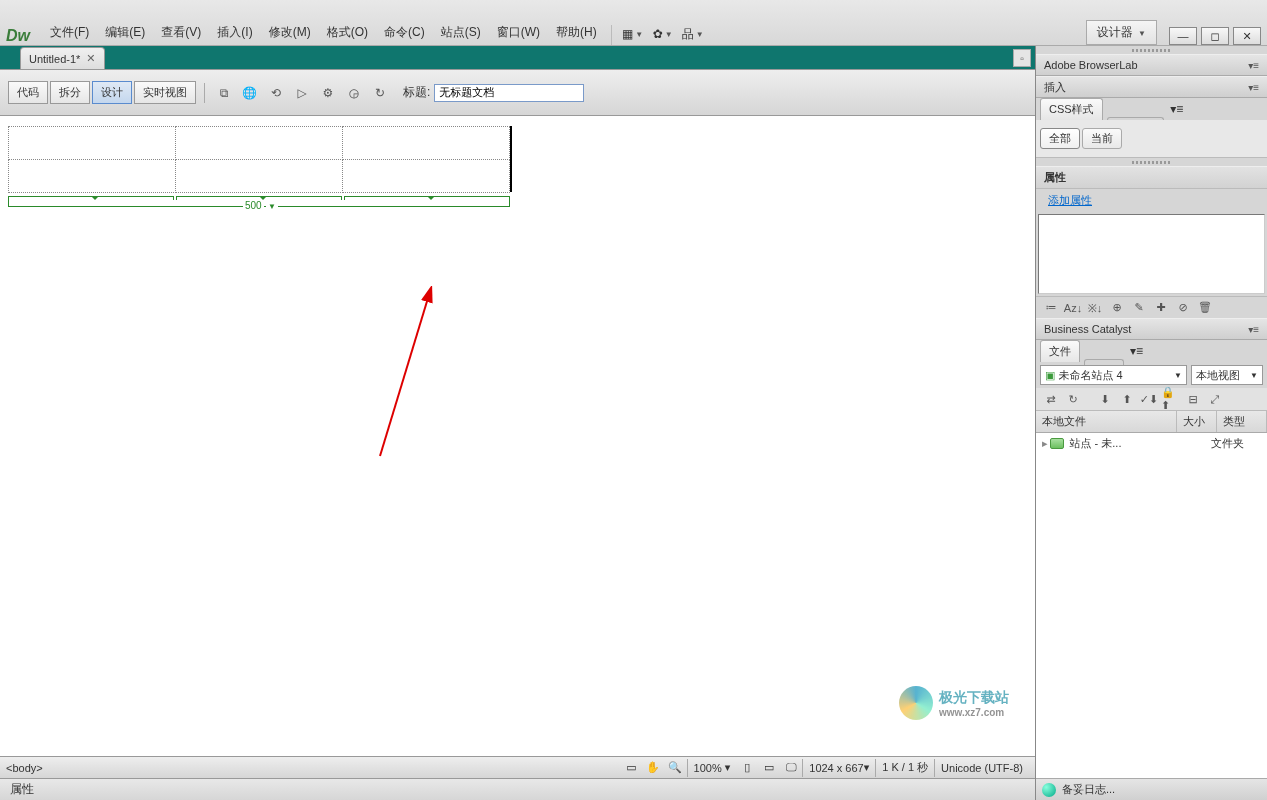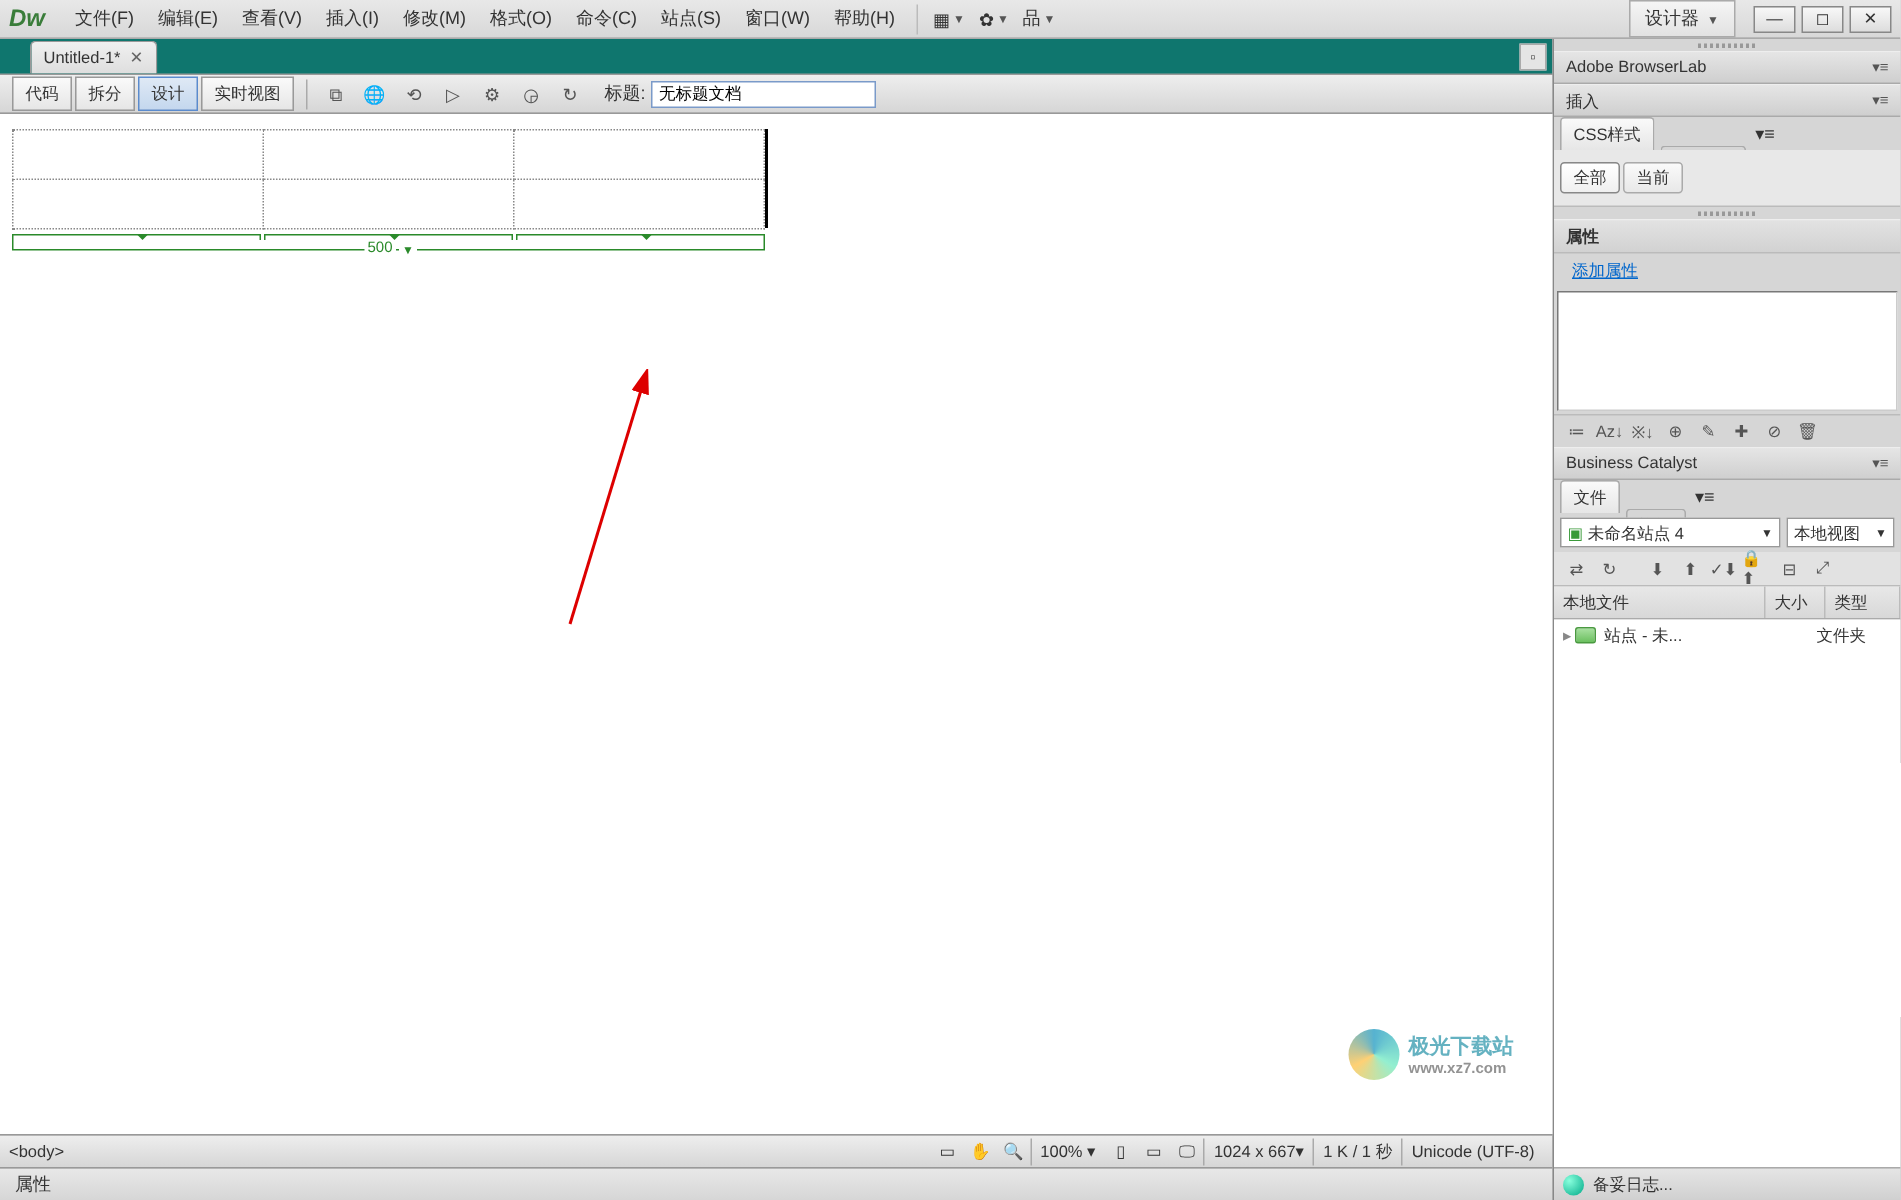--- a/index.html
+++ b/index.html
@@ -1,35 +1,35 @@
 <!DOCTYPE html>
 <html><head>
 <meta charset="utf-8">
 <style>
 * { box-sizing: border-box; margin: 0; padding: 0; font-family: "Microsoft YaHei", Arial, sans-serif; }
 body { width: 1267px; height: 800px; background: #b8b8b8; overflow: hidden; font-size: 12px; color: #333; }
 .app { display: flex; flex-direction: column; height: 100%; }
-.menubar { height: 26px; background: linear-gradient(#e8e8e8,#d8d8d8); display: flex; align-items: center; padding: 0 6px; border-bottom: 1px solid #aaa; }
+.menubar { height: 46px; background: linear-gradient(#e8e8e8,#d8d8d8); display: flex; align-items: flex-end; padding: 0 6px; border-bottom: 1px solid #aaa; }
 .dw-logo { font-weight: bold; color: #3a7d3a; font-size: 16px; margin-right: 12px; font-style: italic; }
 .menu-item { padding: 4px 8px; cursor: default; }
 .menu-sep { width: 1px; height: 20px; background: #bbb; margin: 0 6px; }
 .menubar .spacer { flex: 1; }
 .icon-btn { width: 26px; height: 22px; display:flex; align-items:center; justify-content:center; margin: 0 2px; border:1px solid transparent; }
 .dropdown-caret { font-size: 8px; margin-left:2px; color:#555;}
 .workspace-btn { padding: 3px 10px; border:1px solid #aaa; background: linear-gradient(#f5f5f5,#e2e2e2); margin-right:8px;}
 .win-controls { display:flex; }
 .win-btn { width: 28px; height: 18px; border:1px solid #888; background:linear-gradient(#f8f8f8,#ddd); display:flex; align-items:center; justify-content:center; margin-left:4px; font-size:11px;}
 .main { flex:1; display:flex; background:#b8b8b8; }
 .doc-area { flex:1; display:flex; flex-direction:column; background:#b8b8b8; }
 .tabbar { height: 24px; background:#0f766e; display:flex; align-items:flex-end; padding-left:20px; border-bottom:1px solid #999;justify-content:center;}
 .tab { height: 22px; background: linear-gradient(#f0f0f0,#dedede); border:1px solid #999; border-bottom:none; border-radius:4px 4px 0 0; padding:3px 8px; display:flex; align-items:center; font-size:11px;}
 .tab .close { margin-left:6px; color:#666; font-size:11px;}
 .tabbar .spacer{flex:1;}
 .tab-meta{width:18px;height:18px;margin:0 4px 2px 0;border:1px solid #aaa;background:#e5e5e5;display:flex;align-items:center;justify-content:center;font-size:10px;}
-.doc-toolbar { height: 26px; background: linear-gradient(#eeeeee,#d6d6d6); border-bottom:1px solid #999; display:flex; align-items:center; padding:0 8px;}
+.doc-toolbar { height: 46px; background: linear-gradient(#eeeeee,#d6d6d6); border-bottom:1px solid #999; display:flex; align-items:center; padding:0 8px;}
 .view-btn { padding:3px 8px; border:1px solid #999; background:linear-gradient(#fafafa,#e6e6e6); margin-right:2px; font-size:11px;}
 .view-btn.active { background: linear-gradient(#dfe9f5,#c4d7ee); border-color:#5a8bce;}
 .doc-toolbar .sep { width:1px; height:20px; background:#aaa; margin:0 6px;}
 .tool-icon { width:22px; height:22px; display:flex; align-items:center; justify-content:center; margin:0 2px; color:#555;}
 .title-label{margin-left:10px; margin-right:4px;}
 .title-input{width:150px; height:18px; border:1px solid #7a9ac9; background:#fff; padding:0 4px; font-size:11px;}
 .canvas-wrap{flex:1; background:#fff; position:relative; overflow:hidden;}
 .table-sel{position:absolute; left:8px; top:10px; width:502px; height:66px;}
 .table-sel table{width:100%; height:100%; border-collapse:collapse;}
 .table-sel td{border:1px dotted #888; height:33px;}

